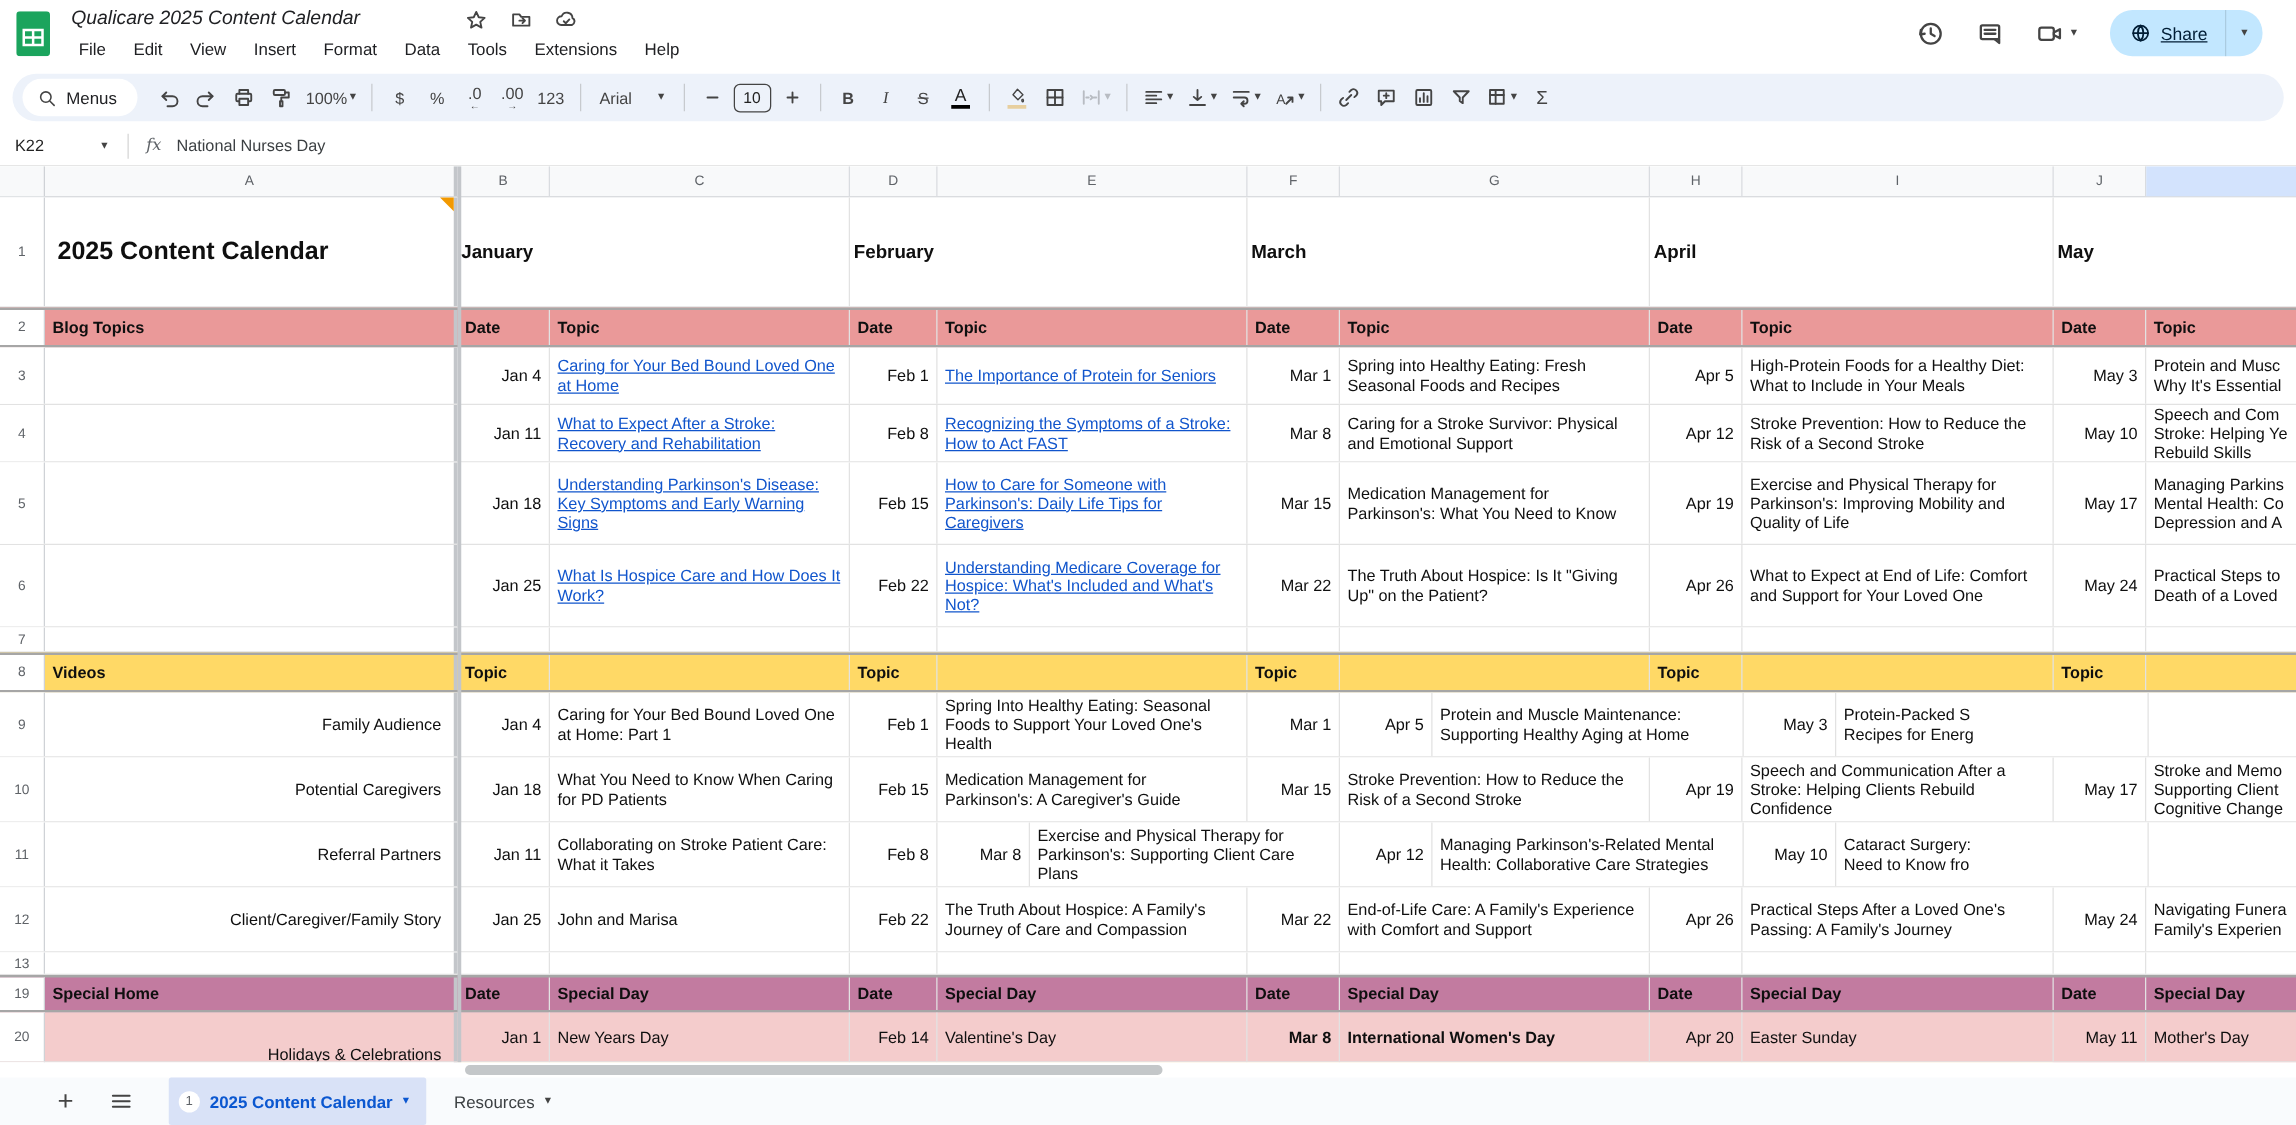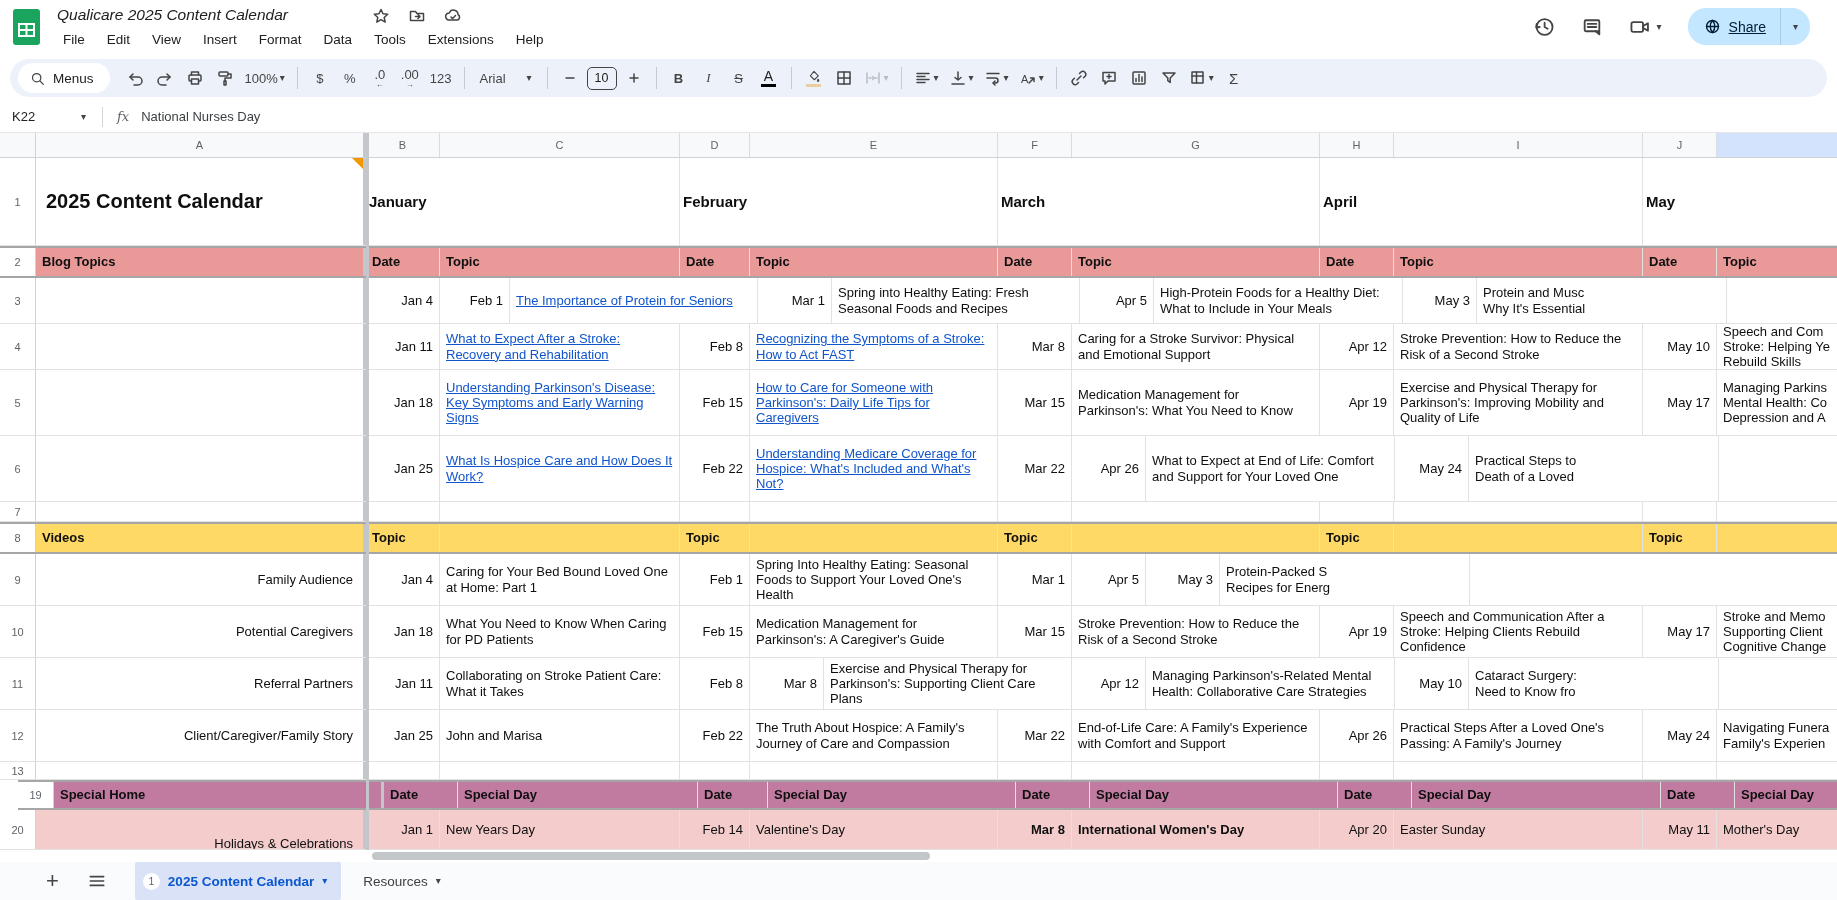--- a/index.html
+++ b/index.html
@@ -381,20 +381,21 @@
         <div class="cell h" style="width: 248px;">Topic</div>
         <div class="cell h" style="width: 74px;">Date</div>
         <div class="cell h" style="width: 249px;">Topic</div>
         <div class="cell h" style="width: 74px;">Date</div>
         <div class="cell h" style="width: 250px;">Topic</div>
       </div>
       <div class="srow" style="height: 46px;">
         <div class="rh">3</div>
         <div class="cell fz" style="width: 330px;"></div>
         <div class="cell d" style="width: 74px;">Jan 4</div>
+        <div class="cell t link" style="width: 240px;">Caring for Your Bed Bound Loved One at Home</div>
         <div class="cell d" style="width: 70px;">Feb 1</div>
         <div class="cell t link" style="width: 248px;">The Importance of Protein for Seniors</div>
         <div class="cell d" style="width: 74px;">Mar 1</div>
         <div class="cell t" style="width: 248px;">Spring into Healthy Eating: Fresh Seasonal Foods and Recipes</div>
         <div class="cell d" style="width: 74px;">Apr 5</div>
         <div class="cell t" style="width: 249px;">High-Protein Foods for a Healthy Diet: What to Include in Your Meals</div>
         <div class="cell d" style="width: 74px;">May 3</div>
         <div class="cell t" style="width: 250px;">Protein and Musc
 Why It's Essential</div>
       </div>
@@ -431,20 +432,21 @@
 Depression and A</div>
       </div>
       <div class="srow" style="height: 66px;">
         <div class="rh">6</div>
         <div class="cell fz" style="width: 330px;"></div>
         <div class="cell d" style="width: 74px;">Jan 25</div>
         <div class="cell t link" style="width: 240px;">What Is Hospice Care and How Does It Work?</div>
         <div class="cell d" style="width: 70px;">Feb 22</div>
         <div class="cell t link" style="width: 248px;">Understanding Medicare Coverage for Hospice: What's Included and What's Not?</div>
         <div class="cell d" style="width: 74px;">Mar 22</div>
+        <div class="cell t" style="width: 248px;">The Truth About Hospice: Is It "Giving Up" on the Patient?</div>
         <div class="cell d" style="width: 74px;">Apr 26</div>
         <div class="cell t" style="width: 249px;">What to Expect at End of Life: Comfort and Support for Your Loved One</div>
         <div class="cell d" style="width: 74px;">May 24</div>
         <div class="cell t" style="width: 250px;">Practical Steps to
 Death of a Loved</div>
       </div>
       <div class="srow" style="height: 20px;">
         <div class="rh">7</div>
         <div class="cell fz" style="width: 330px;"></div>
         <div class="cell" style="width: 74px;"></div>
@@ -474,20 +476,21 @@
       </div>
       <div class="srow" style="height: 52px;">
         <div class="rh">9</div>
         <div class="cell fz vl" style="width: 330px;">Family Audience</div>
         <div class="cell d" style="width: 74px;">Jan 4</div>
         <div class="cell t" style="width: 240px;">Caring for Your Bed Bound Loved One at Home: Part 1</div>
         <div class="cell d" style="width: 70px;">Feb 1</div>
         <div class="cell t" style="width: 248px;">Spring Into Healthy Eating: Seasonal Foods to Support Your Loved One's Health</div>
         <div class="cell d" style="width: 74px;">Mar 1</div>
         <div class="cell d" style="width: 74px;">Apr 5</div>
+        <div class="cell t" style="width: 249px;">Protein and Muscle Maintenance: Supporting Healthy Aging at Home</div>
         <div class="cell d" style="width: 74px;">May 3</div>
         <div class="cell t" style="width: 250px;">Protein-Packed S
 Recipes for Energ</div>
       </div>
       <div class="srow" style="height: 52px;">
         <div class="rh">10</div>
         <div class="cell fz vl" style="width: 330px;">Potential Caregivers</div>
         <div class="cell d" style="width: 74px;">Jan 18</div>
         <div class="cell t" style="width: 240px;">What You Need to Know When Caring for PD Patients</div>
         <div class="cell d" style="width: 70px;">Feb 15</div>
@@ -537,21 +540,21 @@
         <div class="cell" style="width: 240px;"></div>
         <div class="cell" style="width: 70px;"></div>
         <div class="cell" style="width: 248px;"></div>
         <div class="cell" style="width: 74px;"></div>
         <div class="cell" style="width: 248px;"></div>
         <div class="cell" style="width: 74px;"></div>
         <div class="cell" style="width: 249px;"></div>
         <div class="cell" style="width: 74px;"></div>
         <div class="cell" style="width: 250px;"></div>
       </div>
-      <div class="srow hdr-mauve" style="height: 30px; margin-left: 18px;">
+      <div class="srow hdr-mauve" style="height: 30px;">
         <div class="rh">19</div>
         <div class="cell fz sec" style="width: 330px;">Special Home</div>
         <div class="cell h" style="width: 74px;">Date</div>
         <div class="cell h" style="width: 240px;">Special Day</div>
         <div class="cell h" style="width: 70px;">Date</div>
         <div class="cell h" style="width: 248px;">Special Day</div>
         <div class="cell h" style="width: 74px;">Date</div>
         <div class="cell h" style="width: 248px;">Special Day</div>
         <div class="cell h" style="width: 74px;">Date</div>
         <div class="cell h" style="width: 249px;">Special Day</div>

